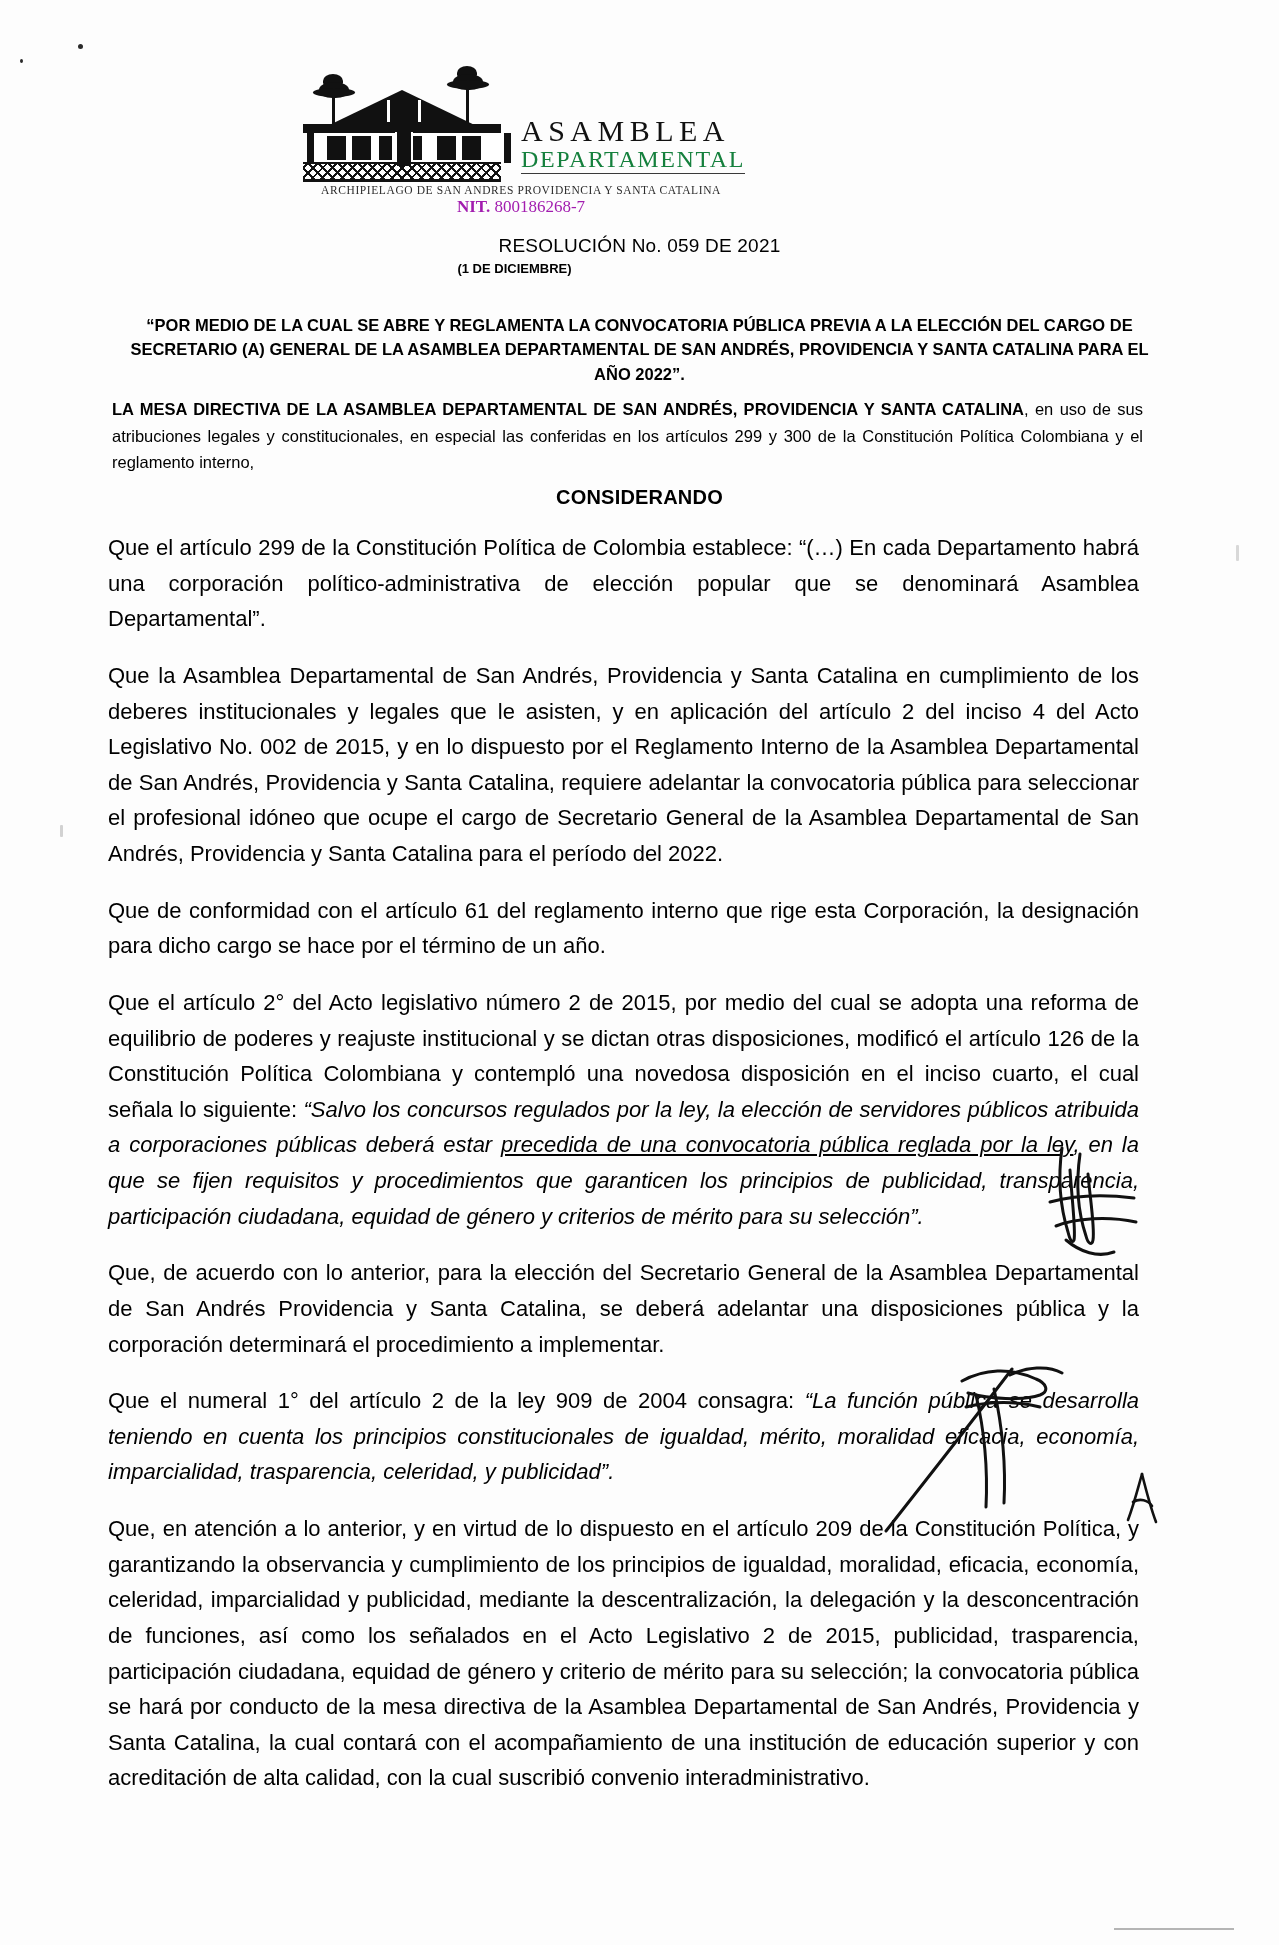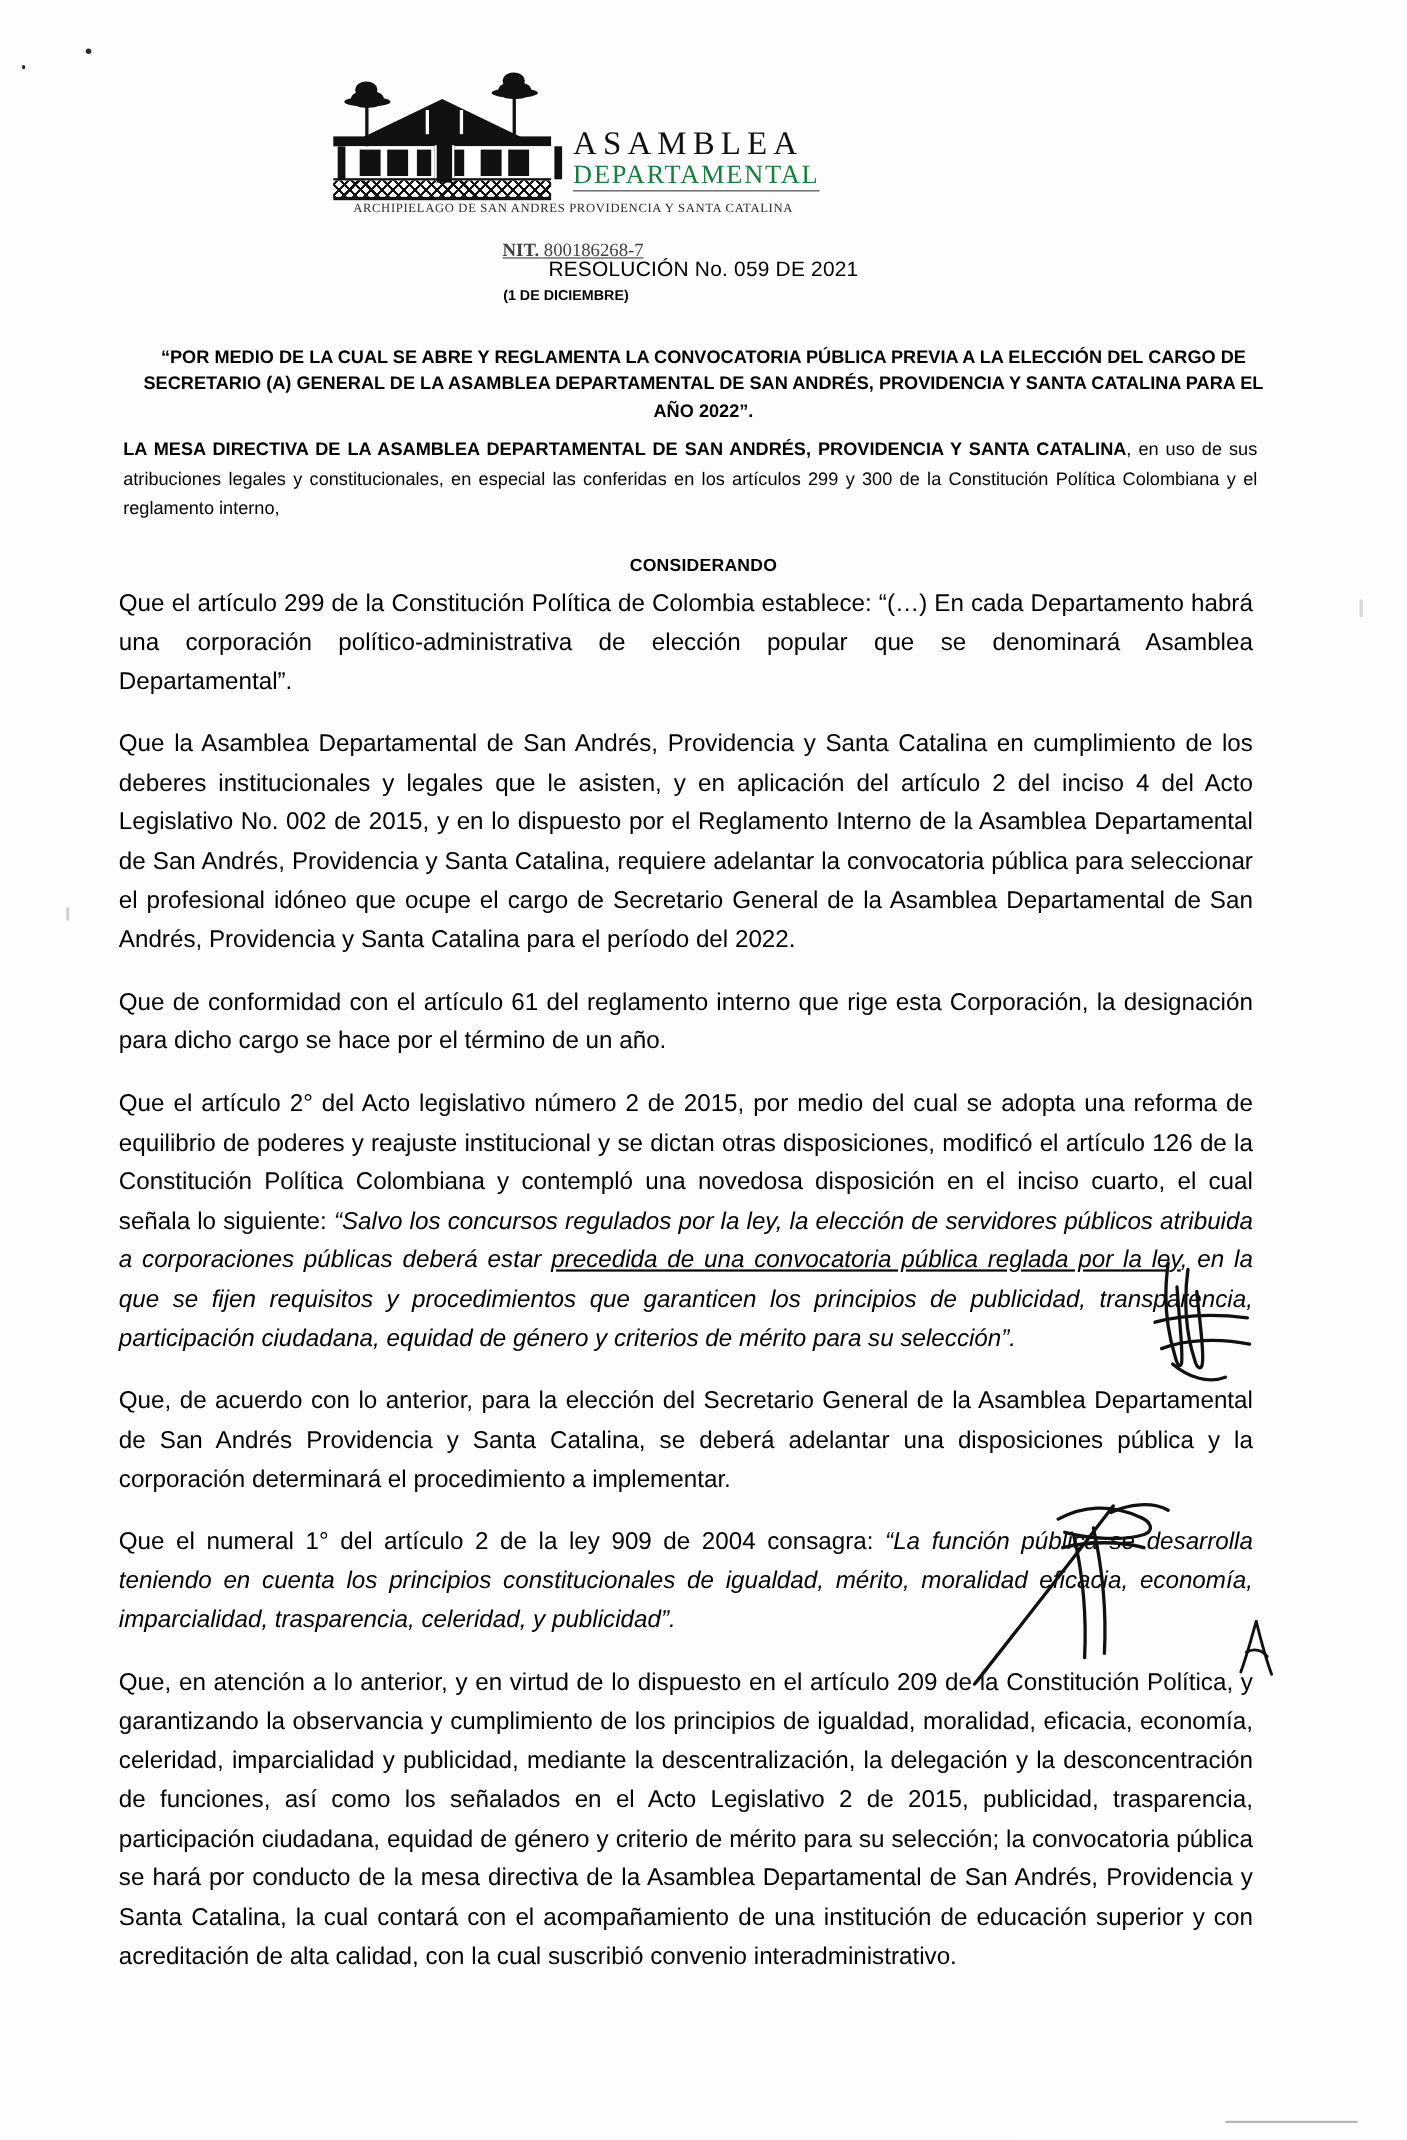--- a/index.html
+++ b/index.html
@@ -85,23 +85,22 @@
     font-size: 11.5px;
     letter-spacing: 0.6px;
     color: #2b2b2b;
     margin-top: 4px;
     text-align: center;
     width: 100%;
   }
   .nit {
     font-family: "Liberation Serif", serif;
     font-size: 17px;
-    margin-top: 22px;
-    color: #404040;
-    text-decoration: underline;
+    margin-top: 1px;
+    color: #a21caf;
   }
   .nit b { font-weight: bold; }
 
   
   .roof {
     position: absolute;
     left: 22px; top: 28px;
     width: 0; height: 0;
     border-left: 83px solid transparent;
     border-right: 83px solid transparent;
@@ -230,24 +229,23 @@
     line-height: 1.62;
     text-align: justify;
   }
   .preamble b { font-weight: bold; }
 
   .considerando {
     position: absolute;
     left: 0; top: 486px;
     width: 1279px;
     text-align: center;
-    font-size: 16px;
+    font-size: 20px;
     font-weight: bold;
     letter-spacing: 0.2px;
-    margin-top: 20px;
   }
 
   .body-text {
     position: absolute;
     left: 108px; top: 530px;
     width: 1031px;
     font-size: 22px;
     line-height: 1.62;
     text-align: justify;
   }

